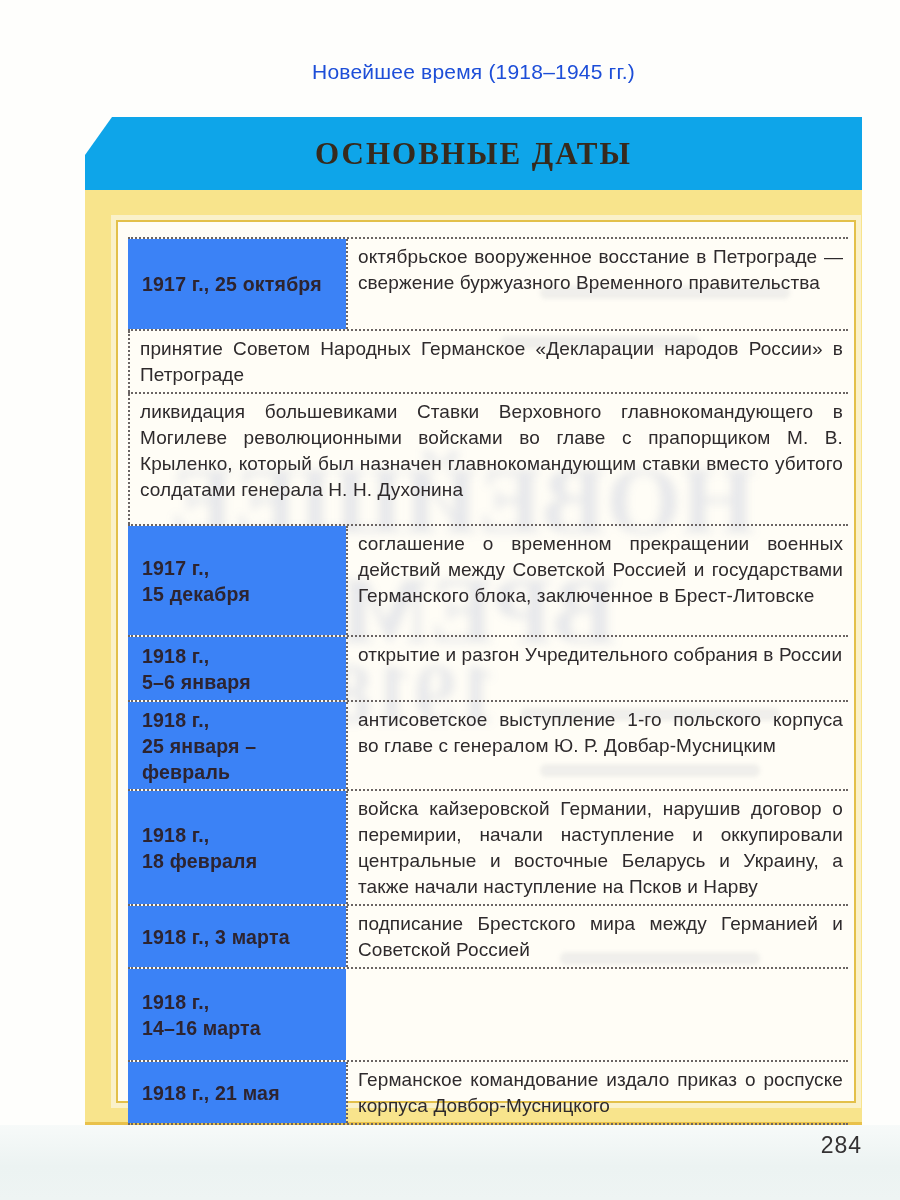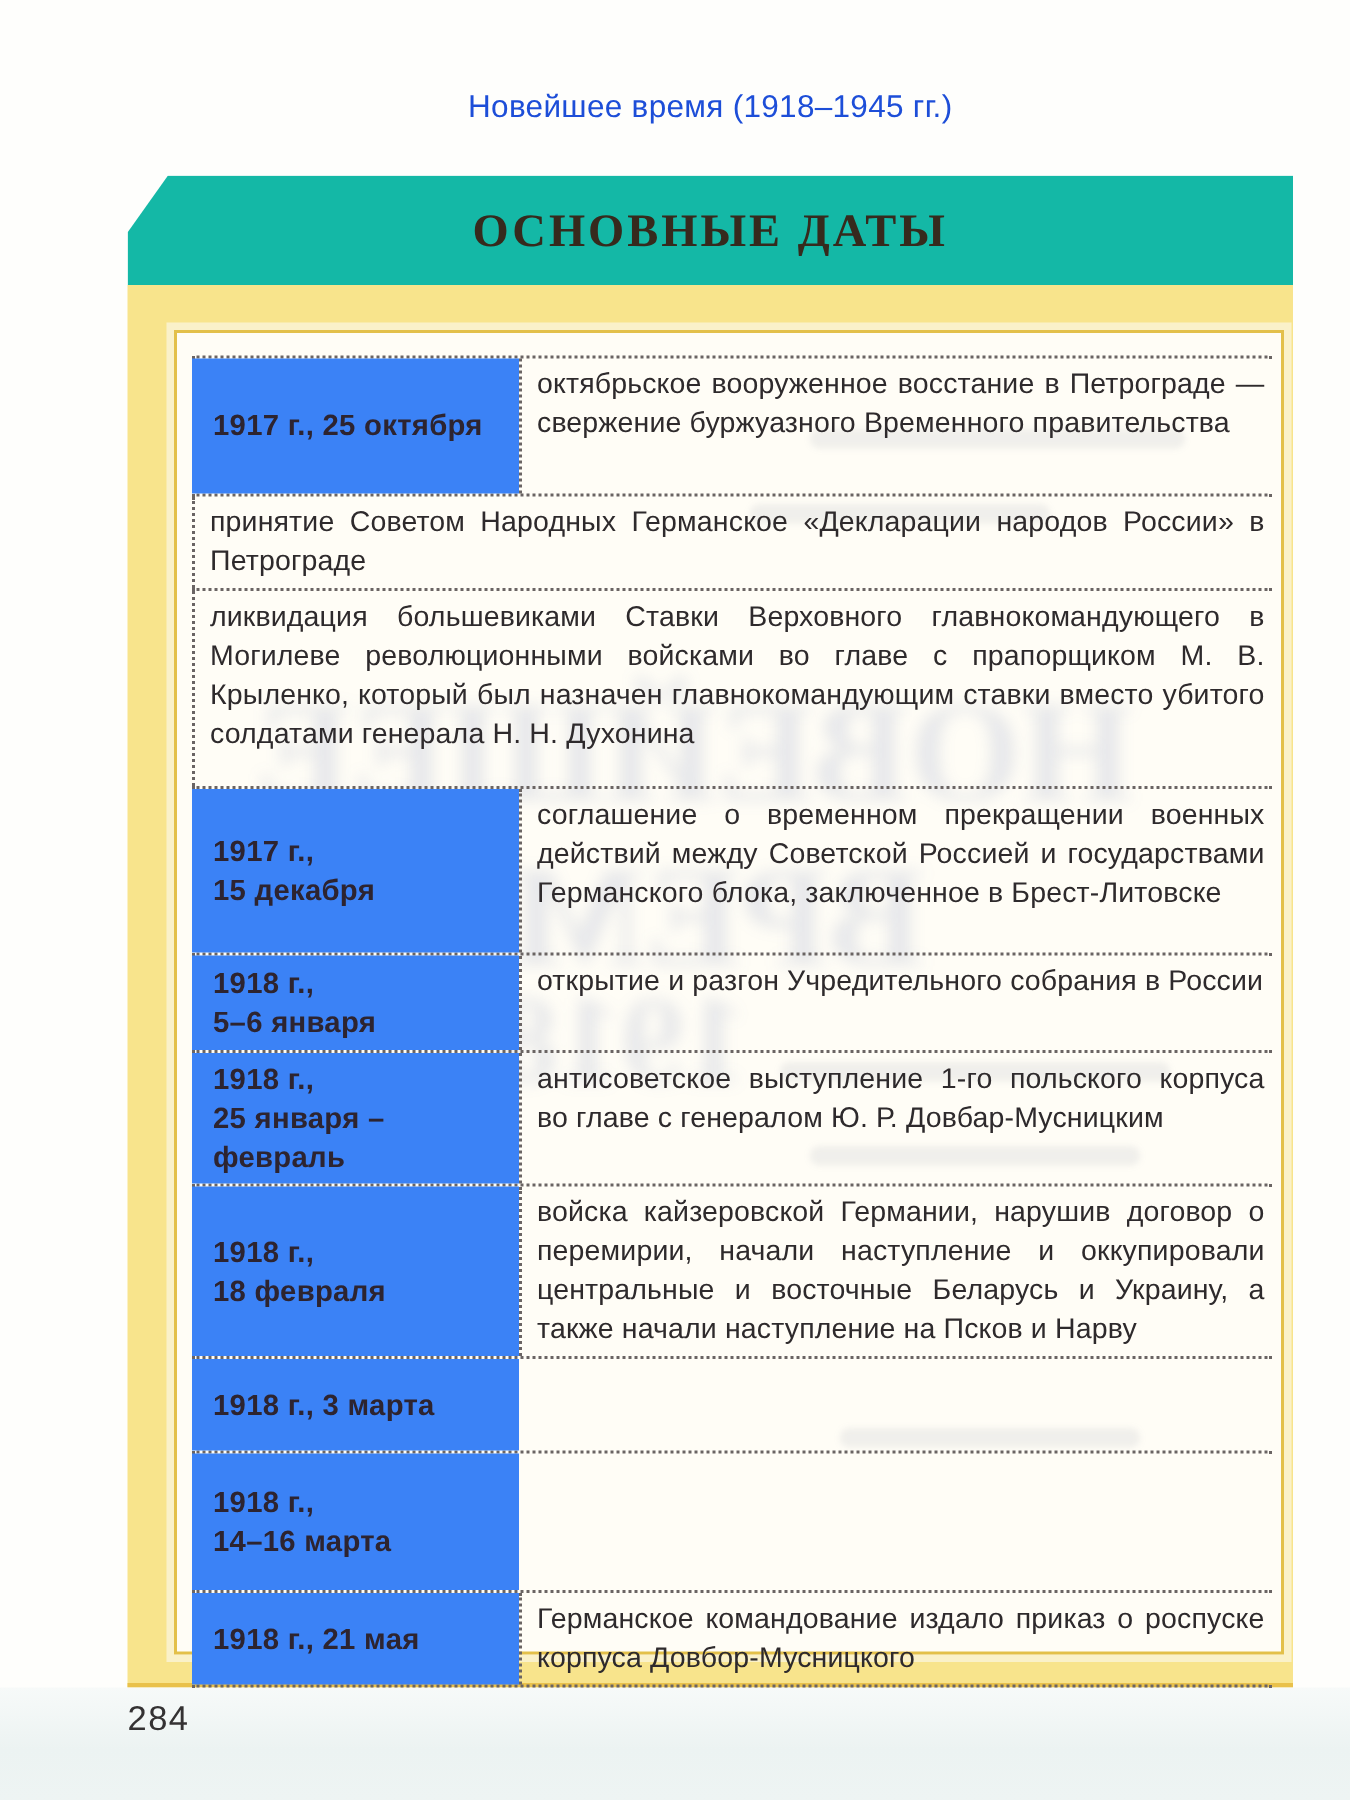--- a/index.html
+++ b/index.html
@@ -12,21 +12,21 @@
 
   
   .running-head{
     position:absolute;left:85px;top:60px;width:777px;
     text-align:center;font-size:21px;color:#1d4ed8;letter-spacing:.2px;
   }
 
   
   .banner{
     position:absolute;left:85px;top:117px;width:777px;height:73px;
-    background:#14b8a6;
+    background:#0ea5e9;
     clip-path:polygon(0 38px,27px 0,100% 0,100% 100%,0 100%);
     display:flex;align-items:center;justify-content:center;
   }
   .banner-title{
     font-family:"Liberation Serif",serif;font-weight:bold;
     font-size:31px;letter-spacing:2px;color:#362a1d;
   }
 
   
   .frame{
@@ -74,21 +74,21 @@
     color:#2e2a2c;text-align:justify;letter-spacing:.1px;
   }
 
   
   .bottom-tint{
     position:absolute;left:0;top:1125px;width:900px;height:75px;
     background:linear-gradient(180deg,#f7faf9 0%,#ecf3f2 55%,#eef4f3 100%);
   }
   .page-number{
     position:absolute;left:85px;top:1132px;width:777px;
-    text-align:left;font-size:23px;color:#343233;letter-spacing:1px;z-index:2;
+    text-align:right;font-size:23px;color:#343233;letter-spacing:1px;z-index:2;
   }
 </style>
 </head>
 <body>
 
 <div class="ghost-layer">
   <div class="ghost-word" style="left:170px;top:445px;font-size:96px;">НОВЕЙШЕЕ</div>
   <div class="ghost-word" style="left:270px;top:555px;font-size:96px;">ВРЕМЯ</div>
   <div class="ghost-word" style="left:330px;top:645px;font-size:84px;">1918</div>
   <div class="ghost-bar" style="left:540px;top:286px;width:250px;"></div>
@@ -143,20 +143,21 @@
   </div>
 
   <div class="row" style="min-height:100px">
     <div class="cell date">1918 г.,
 18 февраля</div>
     <div class="cell event">войска кайзеровской Германии, нарушив договор о перемирии, начали наступление и оккупировали центральные и восточные Беларусь и Украину, а также начали наступление на Псков и Нарву</div>
   </div>
 
   <div class="row" style="min-height:61px">
     <div class="cell date">1918 г., 3 марта</div>
+    <div class="cell event">подписание Брестского мира между Германией и Советской Россией</div>
   </div>
 
   <div class="row" style="min-height:91px">
     <div class="cell date">1918 г.,
 14–16 марта</div>
   </div>
 
   <div class="row" style="min-height:58px">
     <div class="cell date">1918 г., 21 мая</div>
     <div class="cell event">Германское командование издало приказ о роспуске корпуса Довбор-Мусницкого</div>

